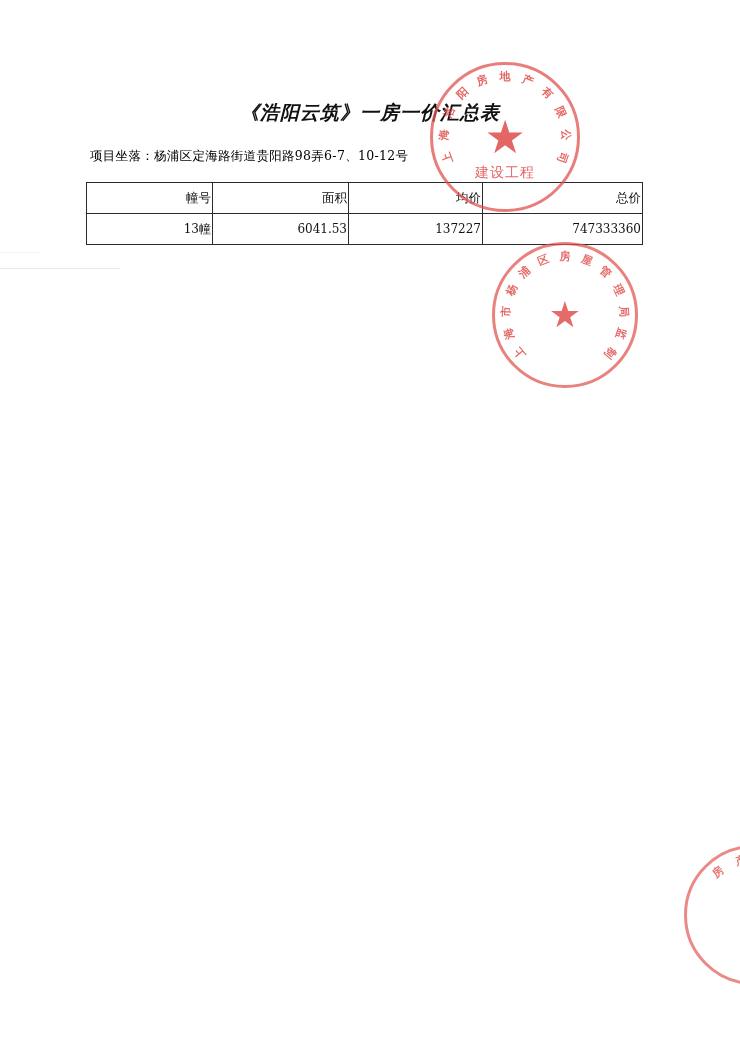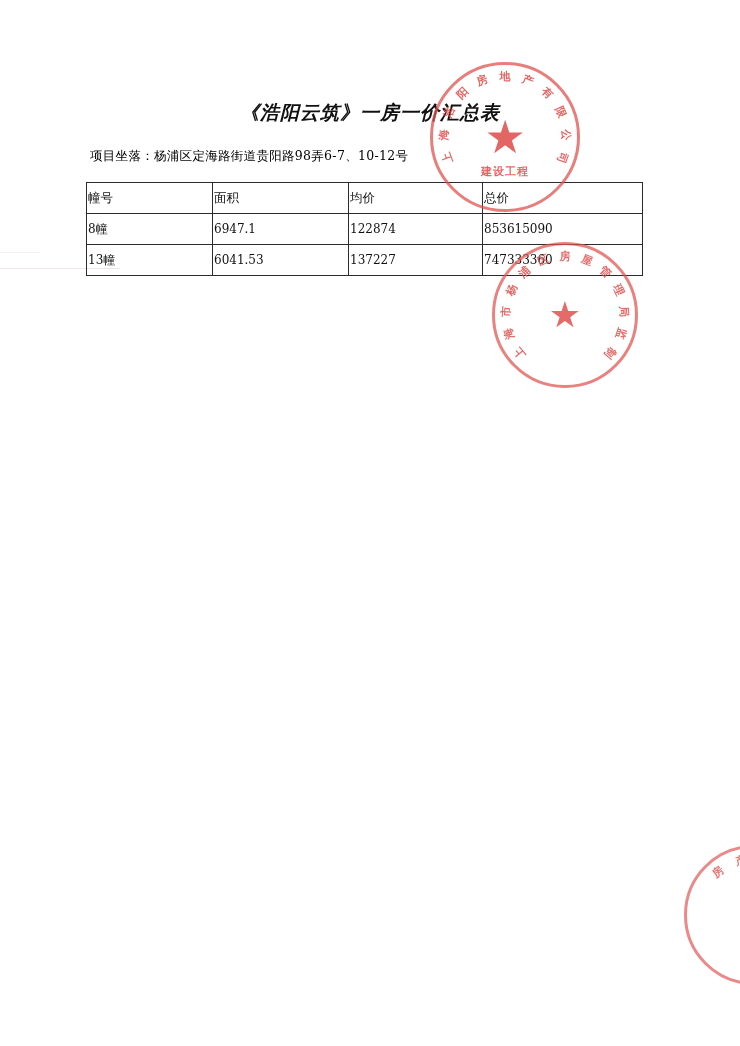--- a/index.html
+++ b/index.html
@@ -58,21 +58,21 @@
     position: absolute;
     top: 182px;
     left: 86px;
     width: 556px;
     border-collapse: collapse;
     table-layout: fixed;
   }
   table.data-table td, table.data-table th {
     border: 1px solid #2b2b2b;
     height: 28px;
-    text-align: left;
+    text-align: right;
     vertical-align: middle;
     font-size: 12px;
     font-weight: normal;
     color: #111;
     font-family: "DejaVu Serif", "Liberation Serif", serif;
   }
   table.data-table thead td {
     font-size: 12.5px;
   }
   table.data-table col.c1 { width: 126px; }
@@ -147,25 +147,25 @@
     height: 140px;
     opacity: .8;
   }
   #stamp-corner .ring { border-width: 3px; }
 
   .stamp-inner-text {
     position: absolute;
     left: 50%;
     top: 68%;
     transform: translateX(-50%);
-    font-size: 11px;
+    font-size: 14px;
     color: #e0524f;
     letter-spacing: 1px;
     white-space: nowrap;
-    font-weight: bold;
+    font-weight: normal;
   }
 </style>
 </head>
 <body>
 
 <div class="page">
 
   <div class="scan-line l1"></div>
   <div class="scan-line l2"></div>
 
@@ -184,26 +184,20 @@
     </colgroup>
     <thead>
       <tr>
         <td>幢号</td>
         <td>面积</td>
         <td>均价</td>
         <td>总价</td>
       </tr>
     </thead>
     <tbody>
-      <tr>
-        <td>8幢</td>
-        <td>6947.1</td>
-        <td>122874</td>
-        <td>853615090</td>
-      </tr>
       <tr>
         <td>13幢</td>
         <td>6041.53</td>
         <td>137227</td>
         <td>747333360</td>
       </tr>
     </tbody>
   </table>
 
   <div class="stamp" id="stamp-company">

